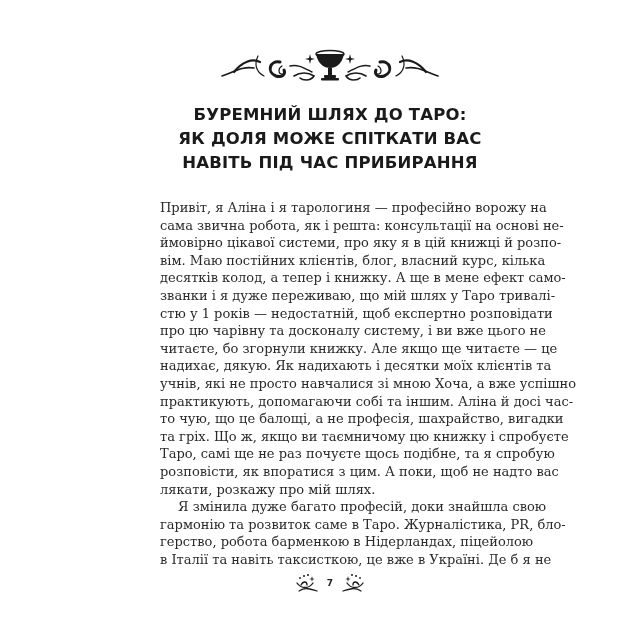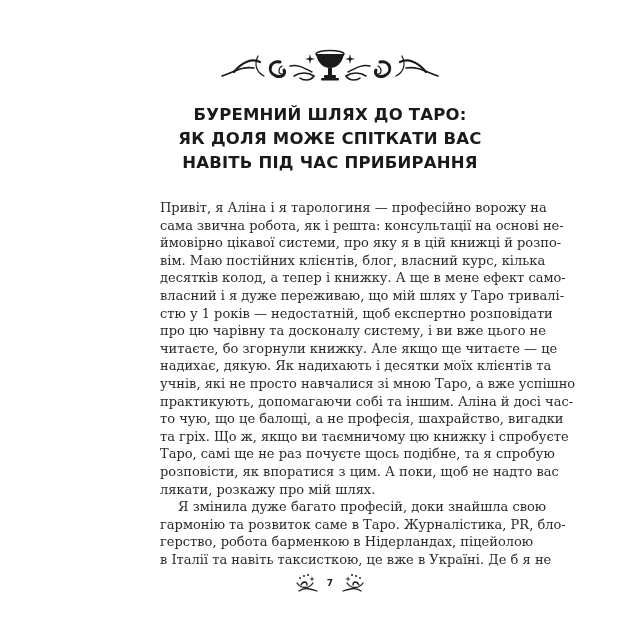--- a/index.html
+++ b/index.html
@@ -73,26 +73,26 @@
     <div>НАВІТЬ ПІД ЧАС ПРИБИРАННЯ</div>
   </div>
 
   <div class="body-text">
     <div>
       <span class="line">Привіт, я Аліна і я тарологиня — професійно ворожу на</span>
       <span class="line">сама звична робота, як і решта: консультації на основі не-</span>
       <span class="line">ймовірно цікавої системи, про яку я в цій книжці й розпо-</span>
       <span class="line">вім. Маю постійних клієнтів, блог, власний курс, кілька</span>
       <span class="line">десятків колод, а тепер і книжку. А ще в мене ефект само-</span>
-      <span class="line">власний і я дуже переживаю, що мій шлях у Таро тривалі-</span>
+      <span class="line">званки і я дуже переживаю, що мій шлях у Таро тривалі-</span>
       <span class="line">стю у 1 років — недостатній, щоб експертно розповідати</span>
       <span class="line">про цю чарівну та досконалу систему, і ви вже цього не</span>
       <span class="line">читаєте, бо згорнули книжку. Але якщо ще читаєте — це</span>
       <span class="line">надихає, дякую. Як надихають і десятки моїх клієнтів та</span>
-      <span class="line">учнів, які не просто навчалися зі мною Таро, а вже успішно</span>
+      <span class="line">учнів, які не просто навчалися зі мною Хоча, а вже успішно</span>
       <span class="line">практикують, допомагаючи собі та іншим. Аліна й досі час-</span>
       <span class="line">то чую, що це балощі, а не професія, шахрайство, вигадки</span>
       <span class="line">та гріх. Що ж, якщо ви таємничому цю книжку і спробуєте</span>
       <span class="line">Таро, самі ще не раз почуєте щось подібне, та я спробую</span>
       <span class="line">розповісти, як впоратися з цим. А поки, щоб не надто вас</span>
       <span class="line last">лякати, розкажу про мій шлях.</span>
     </div>
     <div>
       <span class="line indent">Я змінила дуже багато професій, доки знайшла свою</span>
       <span class="line">гармонію та розвиток саме в Таро. Журналістика, PR, бло-</span>

